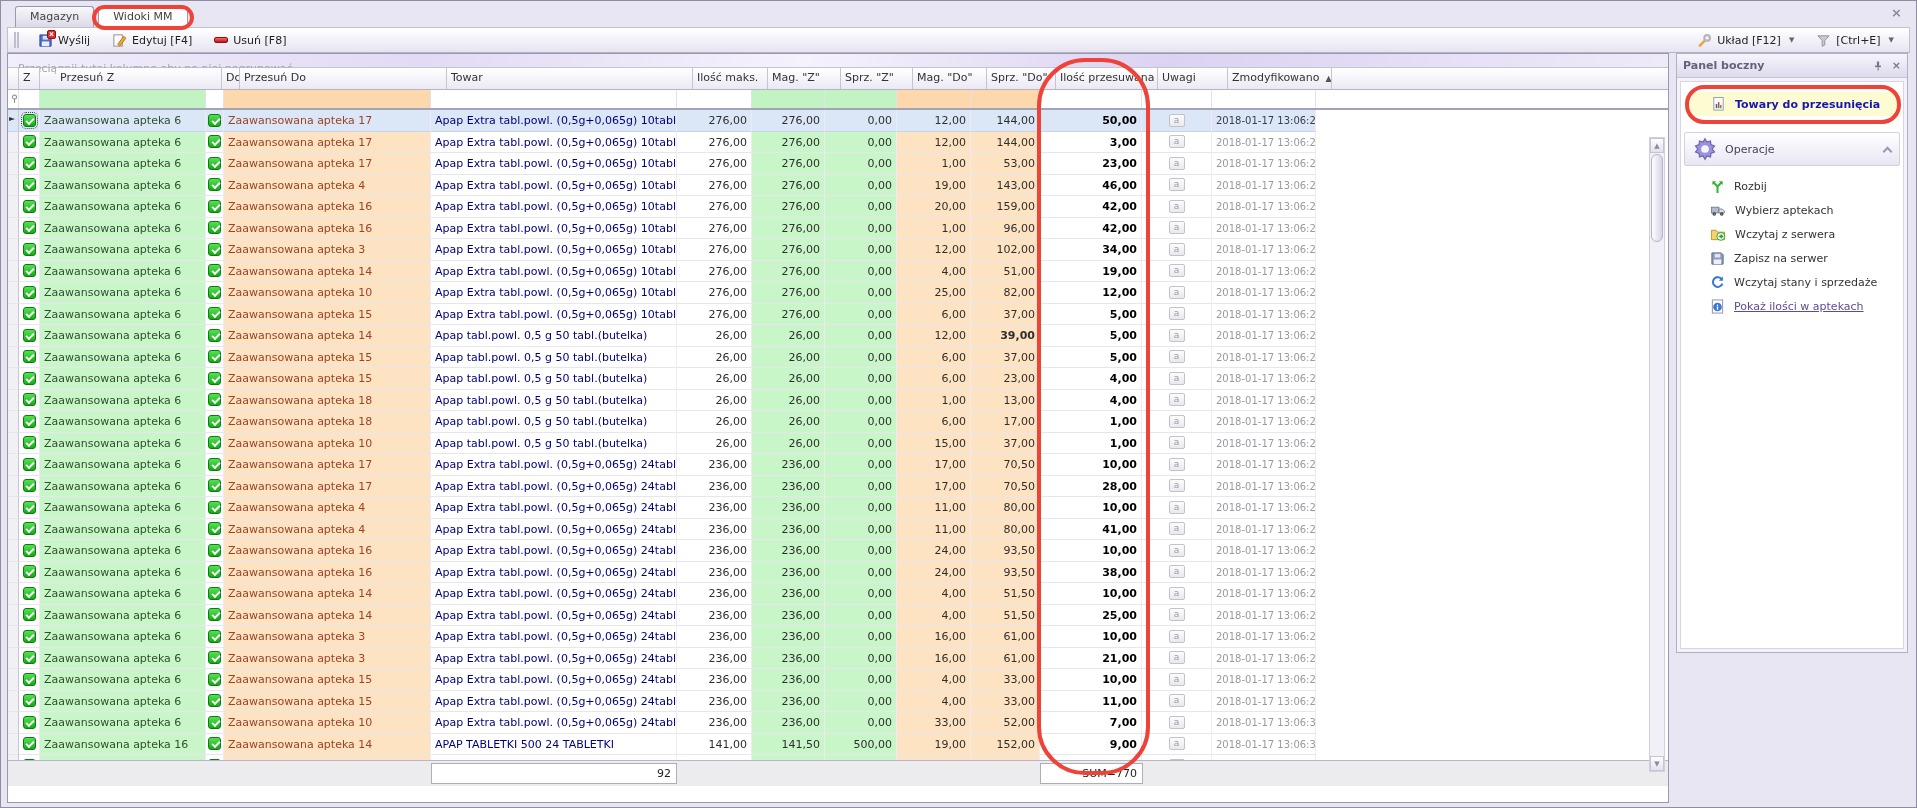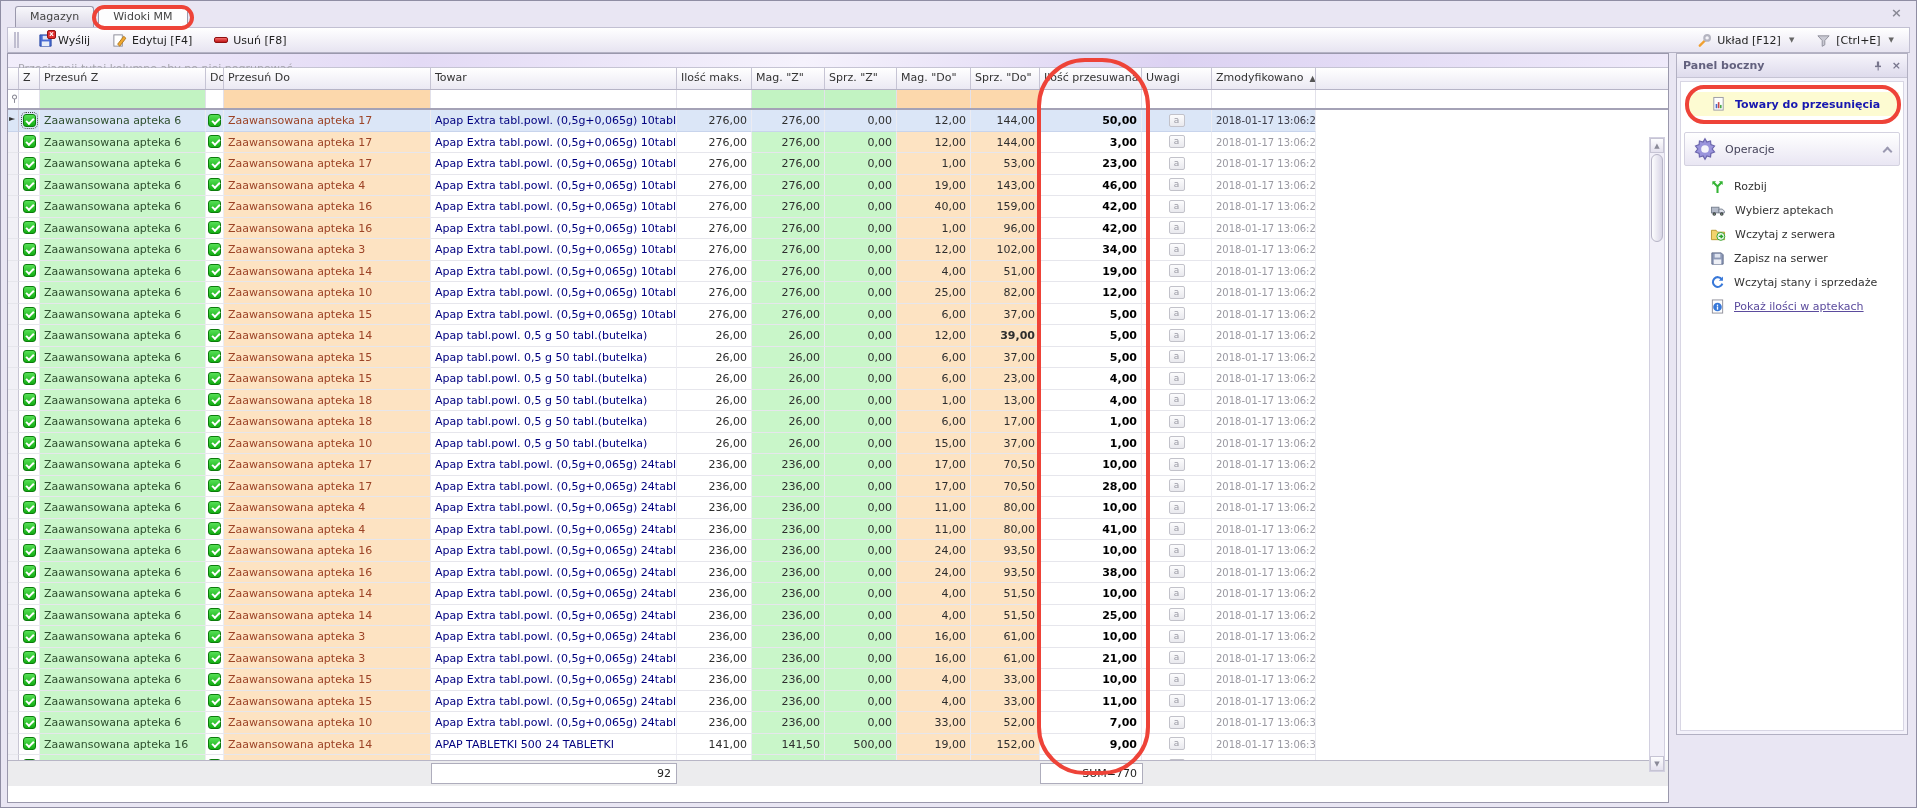--- a/index.html
+++ b/index.html
@@ -84,21 +84,21 @@
   
   .vscroll { position:absolute; right:3px; top:83px; width:16px; bottom:30px;
              background:#f1eff8; border:1px solid #d2d0e0; }
   .sbtn { height:15px; text-align:center; font-size:7px; color:#8a8a98; line-height:15px;
           background:linear-gradient(#fdfdfe,#e4e1ee); border:1px solid #c6c4d4; }
   .sbtn.down { position:absolute; bottom:0; left:0; right:0; }
   .thumb { position:absolute; top:16px; left:1px; width:12px; height:88px; border-radius:6px;
            background:linear-gradient(90deg,#fdfdfe,#d8d5e6); border:1px solid #b6b4c6; }
 
   
-  .panel { width:232px; height:682px; border:1px solid #b2b0c2; background:#f3f1fa; display:flex; flex-direction:column; }
+  .panel { width:232px; height:600px; border:1px solid #b2b0c2; background:#f3f1fa; display:flex; flex-direction:column; }
   .panel-header { height:24px; display:flex; align-items:center; padding:0 6px; gap:8px;
       background:linear-gradient(#f6f4fb,#dedbec); border-bottom:1px solid #c6c4d4;
       color:#63617e; font-weight:bold; }
   .ph-spacer { flex:1; }
   .ph-btn { color:#77758c; font-size:11px; cursor:default; }
   .panel-body { flex:1; background:#fff; border:1px solid #d8d6e4; margin:3px; padding:4px 3px; }
   .group-hdr { height:34px; display:flex; align-items:center; gap:8px; padding:0 8px;
       background:linear-gradient(#ffffff,#e9e6f3); border:1px solid #d4d2e0; border-radius:2px;
       color:#45435a; margin-bottom:2px; }
   .chev { width:7px; height:7px; border-top:2px solid #9a98b0; border-right:2px solid #9a98b0;
@@ -182,21 +182,21 @@
     </div>
   </div>
 
   <div class="content">
 
     <div class="grid-wrap">
       <div class="hint-bar">Przeciągnij tutaj kolumnę aby po niej pogrupować</div>
       <div class="hdr-row" id="hdr-row">
           <div class="hcell" style="width: 11px;"></div>
           <div class="hcell" style="width: 21px;"><span>Z</span></div>
-          <div class="hcell" style="width: 166px;"><span>Przesuń Z</span></div>
+          <div class="hcell" style="width: 166px; margin-left: 16px;"><span>Przesuń Z</span></div>
           <div class="hcell" style="width: 18px;"><span>Do</span></div>
           <div class="hcell" style="width: 207px;"><span>Przesuń Do</span></div>
           <div class="hcell" style="width: 246px;"><span>Towar</span></div>
           <div class="hcell" style="width: 75px;"><span>Ilość maks.</span></div>
           <div class="hcell" style="width: 73px;"><span>Mag. "Z"</span></div>
           <div class="hcell" style="width: 72px;"><span>Sprz. "Z"</span></div>
           <div class="hcell" style="width: 74px;"><span>Mag. "Do"</span></div>
           <div class="hcell" style="width: 69px;"><span>Sprz. "Do"</span></div>
           <div class="hcell" style="width: 102px;"><span>Ilość przesuwana</span></div>
           <div class="hcell" style="width: 70px;"><span>Uwagi</span></div>
@@ -319,21 +319,21 @@
             </div>
             <div class="cell c-from" style="width: 166px;">Zaawansowana apteka 6</div>
             <div class="cell c-chk" style="width: 18px;">
               <div class="chk"></div>
             </div>
             <div class="cell c-to" style="width: 207px;">Zaawansowana apteka 16</div>
             <div class="cell c-towar" style="width: 246px;">Apap Extra tabl.powl. (0,5g+0,065g) 10tabl</div>
             <div class="cell c-num" style="width: 75px;">276,00</div>
             <div class="cell c-num c-green" style="width: 73px;">276,00</div>
             <div class="cell c-num c-green" style="width: 72px;">0,00</div>
-            <div class="cell c-num c-orange" style="width: 74px;">40,00</div>
+            <div class="cell c-num c-orange" style="width: 74px;">20,00</div>
             <div class="cell c-num c-orange" style="width: 69px;">159,00</div>
             <div class="cell c-num c-bold" style="width: 102px;">42,00</div>
             <div class="cell c-uwagi" style="width: 70px;">
               <div class="memo">a</div>
             </div>
             <div class="cell c-zmod" style="width: 104px;">2018-01-17 13:06:29</div>
           </div>
           <div class="row">
             <div class="cell c-ind" style="width: 11px;"></div>
             <div class="cell c-chk" style="width: 21px;">

